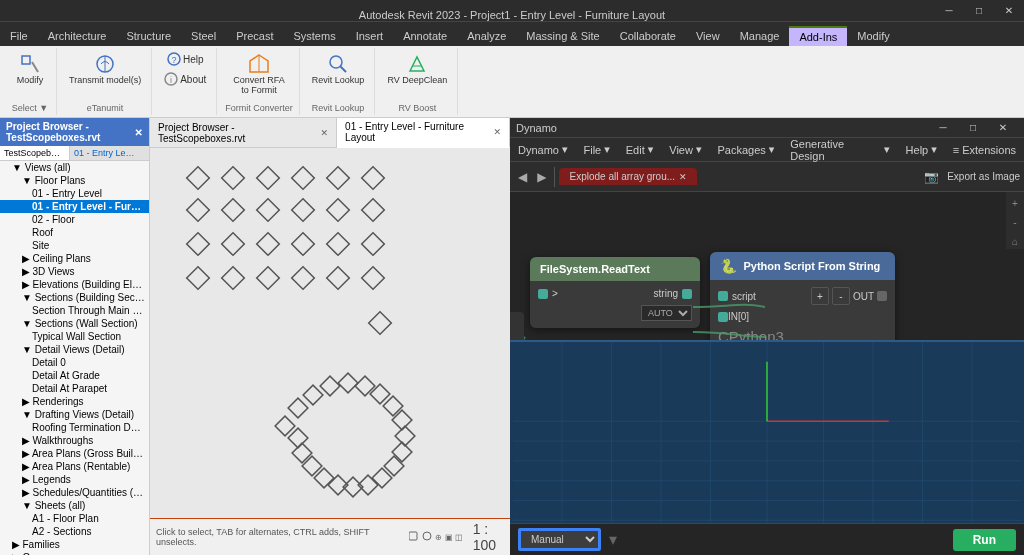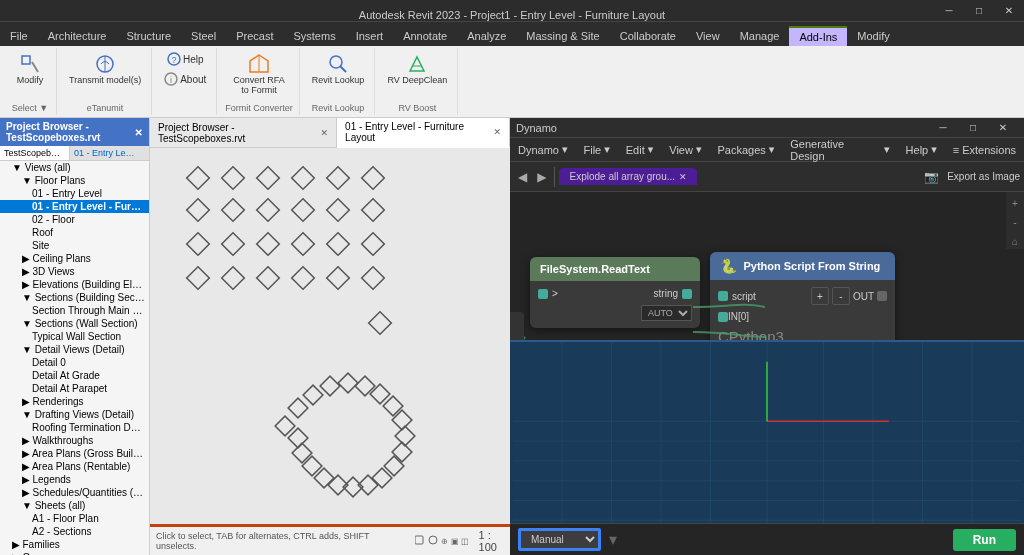--- a/index.html
+++ b/index.html
@@ -38,21 +38,21 @@
     .tree-indent-2 { padding-left: 22px; }
     .tree-indent-3 { padding-left: 32px; }
 
     
     .revit-viewport { flex: 1; display: flex; flex-direction: column; }
     .viewport-tabs { display: flex; background: #e8e8e8; border-bottom: 1px solid #ccc; }
     .viewport-tab { padding: 3px 8px; font-size: 10px; cursor: pointer; border-right: 1px solid #ccc; display: flex; align-items: center; gap: 4px; }
     .viewport-tab.active { background: #fff; border-bottom: 2px solid #fff; margin-bottom: -1px; }
     .viewport-tab .close-x { color: #666; font-size: 9px; cursor: pointer; }
     .viewport-canvas { flex: 1; background: #e8e8e8; position: relative; overflow: hidden; }
-    .status-bar { background: #f0f0f0; border-top: 3px solid #c2410c; padding: 2px 6px; font-size: 9px; color: #555; display: flex; align-items: center; justify-content: space-between; gap: 24px; }
+    .status-bar { background: #f0f0f0; border-top: 1px solid #c2410c; padding: 2px 6px; font-size: 9px; color: #555; display: flex; align-items: center; justify-content: space-between; gap: 24px; }
 
     
     .dynamo-panel { flex: 1; display: flex; flex-direction: column; background: #1a1a1a; }
     .dynamo-title-bar { background: #2d2d2d; color: #ccc; height: 20px; display: flex; align-items: center; padding: 0 6px; font-size: 11px; border-bottom: 1px solid #444; justify-content: space-between; }
     .dynamo-menu-bar { background: #2d2d2d; display: flex; align-items: center; gap: 0; height: 24px; border-bottom: 1px solid #444; }
     .dynamo-menu-item { color: #ccc; font-size: 11px; padding: 3px 8px; cursor: pointer; display: flex; align-items: center; gap: 3px; }
     .dynamo-tool-btn { color: #aaa; background: transparent; border: none; cursor: pointer; padding: 2px 4px; font-size: 12px; display: flex; align-items: center; }
 
     
     .node { position: absolute; border-radius: 6px; box-shadow: 0 2px 8px rgba(0,0,0,0.5); }
@@ -438,21 +438,21 @@
           <div style="display:flex;gap:4px;align-items:center;">
             <span>
               <svg width="60" height="14" viewBox="0 0 60 14">
                 <rect x="0" y="3" width="8" height="8" fill="none" stroke="#666" stroke-width="1" rx="1"></rect>
                 <circle cx="18" cy="7" r="4" fill="none" stroke="#666" stroke-width="1"></circle>
                 <text x="26" y="11" font-size="8" fill="#666">⊕</text>
                 <text x="36" y="11" font-size="8" fill="#666">▣</text>
                 <text x="46" y="11" font-size="8" fill="#666">◫</text>
               </svg>
             </span>
-            <span style="font-size:11px;color:#444;">1 : 100</span>
+            <span style="font-size:14px;color:#444;">1 : 100</span>
           </div>
         </div>
       </div>
     </div>
 
     <div class="dynamo-panel">
 
       <div class="dynamo-title-bar">
         <span>Dynamo</span>
         <div class="win-controls">
@@ -495,21 +495,21 @@
           <span>≡</span>
           <span>Extensions</span>
         </div>
       </div>
 
       <div style="background:#2d2d2d;display:flex;align-items:center;height:30px;border-bottom:1px solid #444;padding:0 4px;gap:2px;">
         <button class="dynamo-tool-btn">◀</button>
         <button class="dynamo-tool-btn">▶</button>
         <div class="toolbar-sep"></div>
 
-        <div style="background:#4c1d95;border-radius:4px 4px 0 0;padding:3px 10px;font-size:10px;color:#ccc;display:flex;align-items:center;gap:4px;cursor:pointer;">
+        <div style="background:#7f1d1d;border-radius:4px 4px 0 0;padding:3px 10px;font-size:10px;color:#ccc;display:flex;align-items:center;gap:4px;cursor:pointer;">
           <span>Explode all array grou...</span>
           <span style="font-size:9px;">✕</span>
         </div>
         <div style="margin-left:auto;display:flex;align-items:center;gap:4px;">
           <button class="dynamo-tool-btn">📷</button>
           <span style="color:#ccc;font-size:10px;cursor:pointer;">Export as Image</span>
         </div>
       </div>
 
       <div style="flex:1;position:relative;overflow:hidden;background:#252525;">

